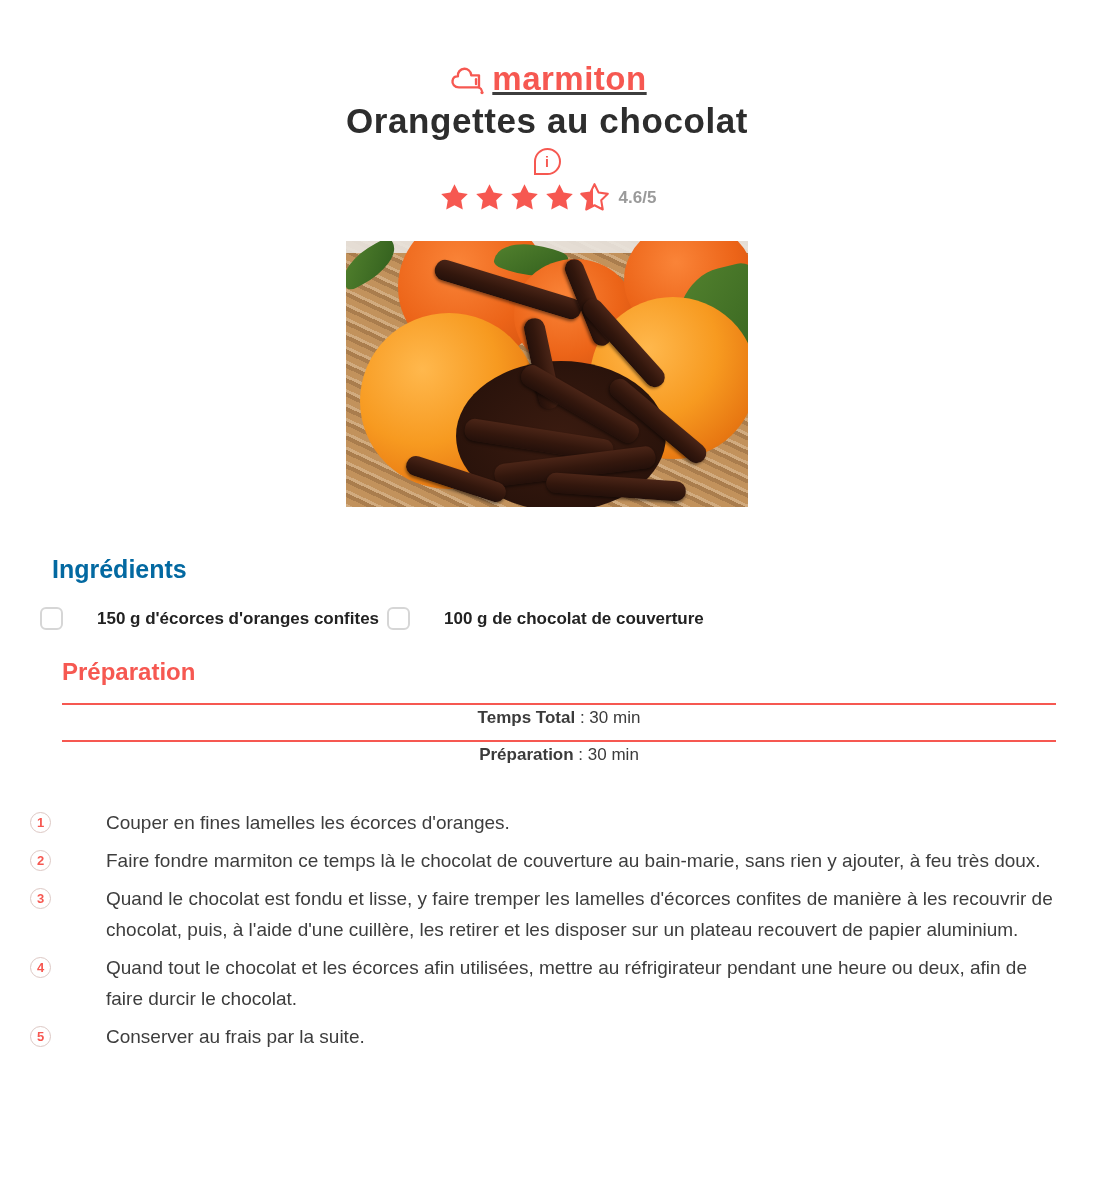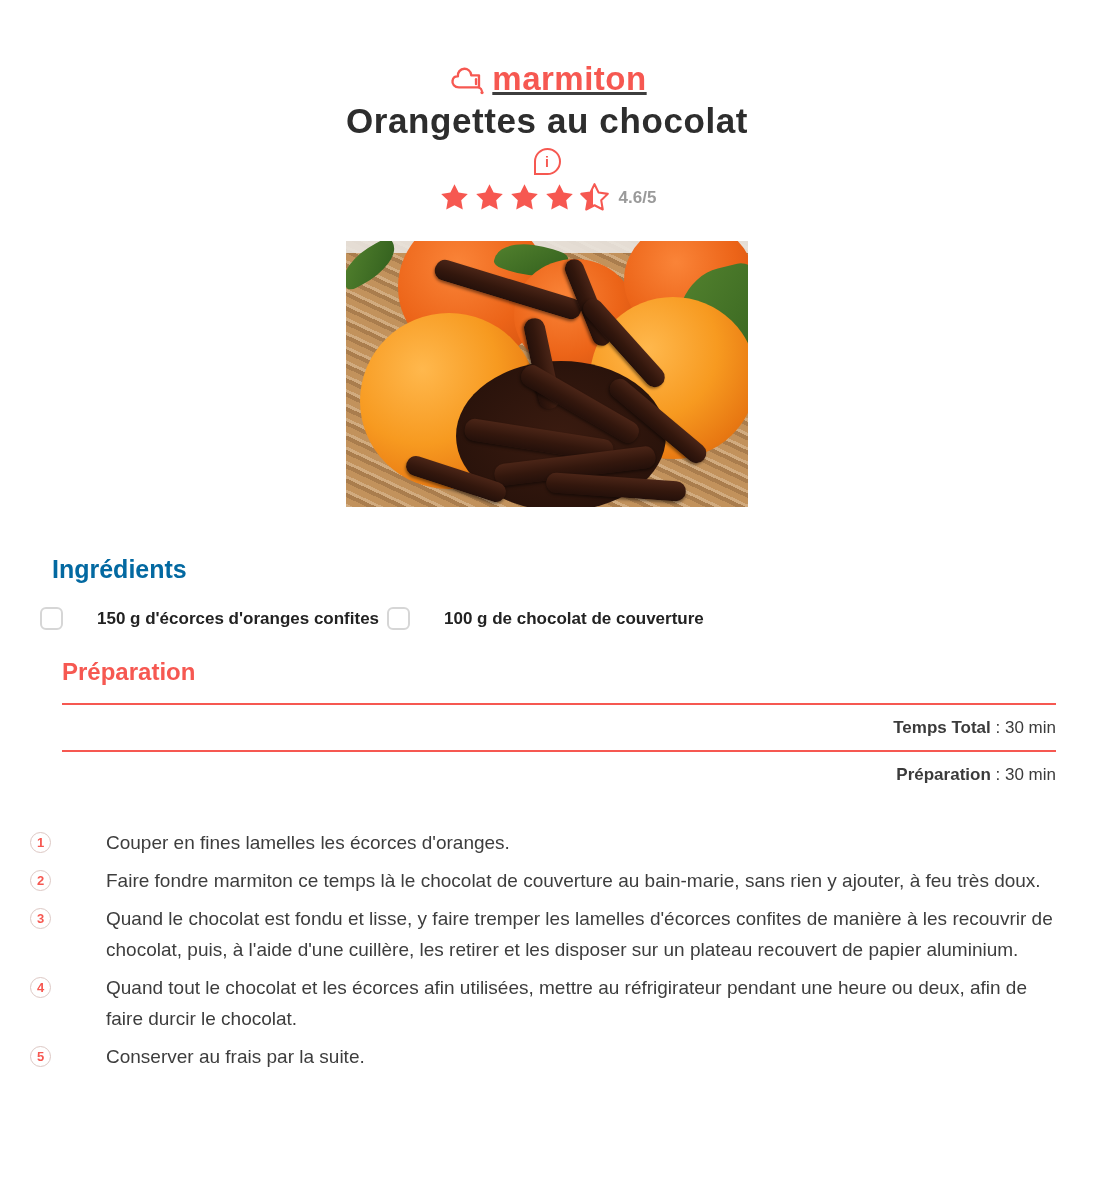--- a/index.html
+++ b/index.html
@@ -83,21 +83,21 @@
     appearance:none; -webkit-appearance:none;
     width:23px; height:23px; border:2px solid #d6d6d6; border-radius:6px;
     background:#fff; cursor:pointer; flex:0 0 auto;
   }
   .ing-label { font-size:17px; font-weight:600; color:#222; cursor:pointer; }
 
   
   .preparation { margin:28px 38px 0 62px; }
   .preparation h2 { font-size:24px; font-weight:700; color:#f65851; }
   .red-rule { border:none; border-top:2px solid #f65851; margin-top:17px; }
-  .time-line { text-align:right; font-size:17px; color:#3b3b3b; padding:13px 0 12px; }
+  .time-line { text-align:center; font-size:17px; color:#3b3b3b; padding:3px 0 12px; }
   .time-line .tl-label { font-weight:700; }
 
   
   .steps { list-style:none; margin:30px 38px 0 30px; }
   .step { display:flex; gap:12px; margin-bottom:7px; }
   .step-num {
     flex:0 0 auto; width:21px; height:21px; margin-top:5px;
     border:1px solid #ddc8c4; border-radius:50%;
     display:flex; align-items:center; justify-content:center;
     color:#f65851; font-size:13px; font-weight:700;

